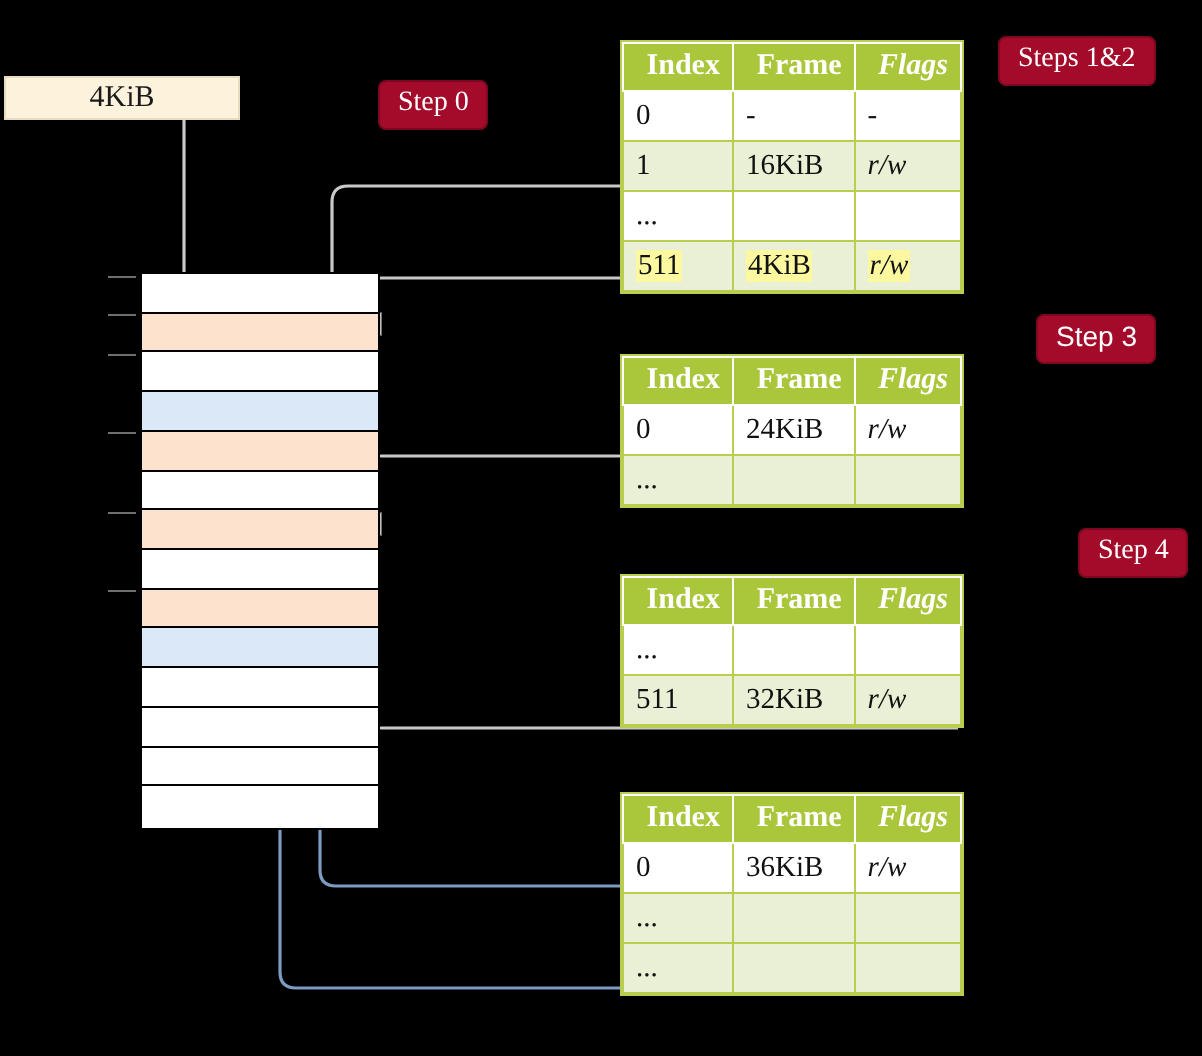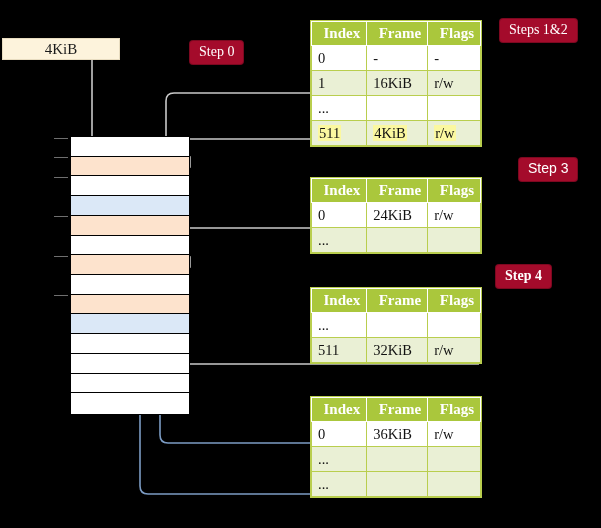--- a/index.html
+++ b/index.html
@@ -39,21 +39,21 @@
     font-size: 14px;
     padding: 2px 9px 3px 9px;
     border-radius: 3px;
     white-space: nowrap;
     line-height: 1.25;
     box-shadow: 0 0 0 1px #7d0820;
   }
   #badge-step0  { left: 190px; top: 41px; font-family: Liberation Serif, serif; }
   #badge-steps12{ left: 500px; top: 19px; }
   #badge-step3  { left: 519px; top: 158px; font-family:"Liberation Sans", sans-serif; }
-  #badge-step4  { left: 496px; top: 265px; font-weight: bold; }
+  #badge-step4  { left: 540px; top: 265px; }
 
   
   .mem-col {
     position: absolute;
     left: 70px; top: 136px;
     width: 120px; height: 279px;
     border: 1.5px solid #000;
     box-sizing: border-box;
     background: #ffffff;
   }
@@ -105,21 +105,21 @@
     background: #fbf8a0;
     padding: 0 1px;
   }
   #pt-pml4 { left: 311px; top: 21px; width: 170px; }
   #pt-pdpt { left: 311px; top: 178px; width: 170px; }
   #pt-pd   { left: 311px; top: 288px; width: 170px; }
   #pt-pt   { left: 311px; top: 397px; width: 170px; }
 
   .col-index { width: 54px; }
   .col-frame { width: 60px; }
-  .col-flags { width: 52px; }
+  .col-flags { width: 52px; font-style: italic; }
 
   
   #wires {
     position: absolute;
     left: 0; top: 0;
     width: 601px; height: 528px;
     pointer-events: none;
   }
 </style>
 </head>

